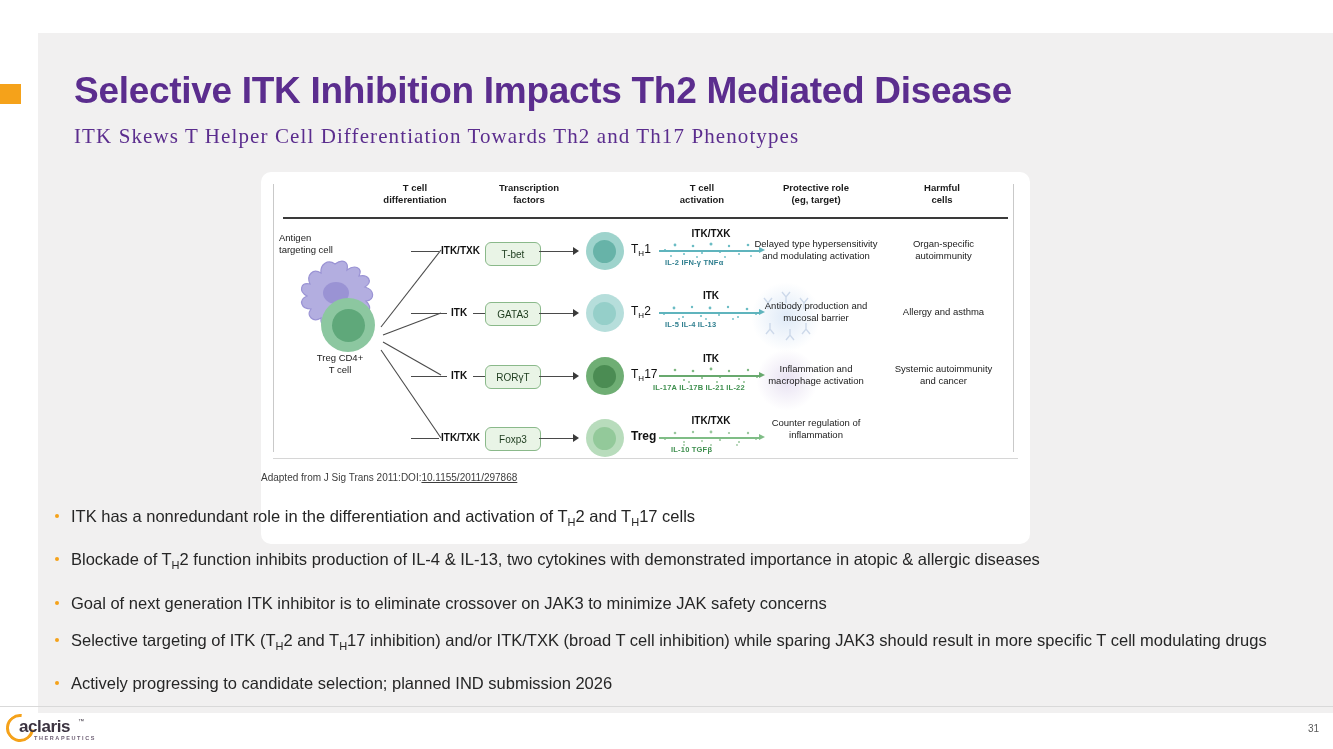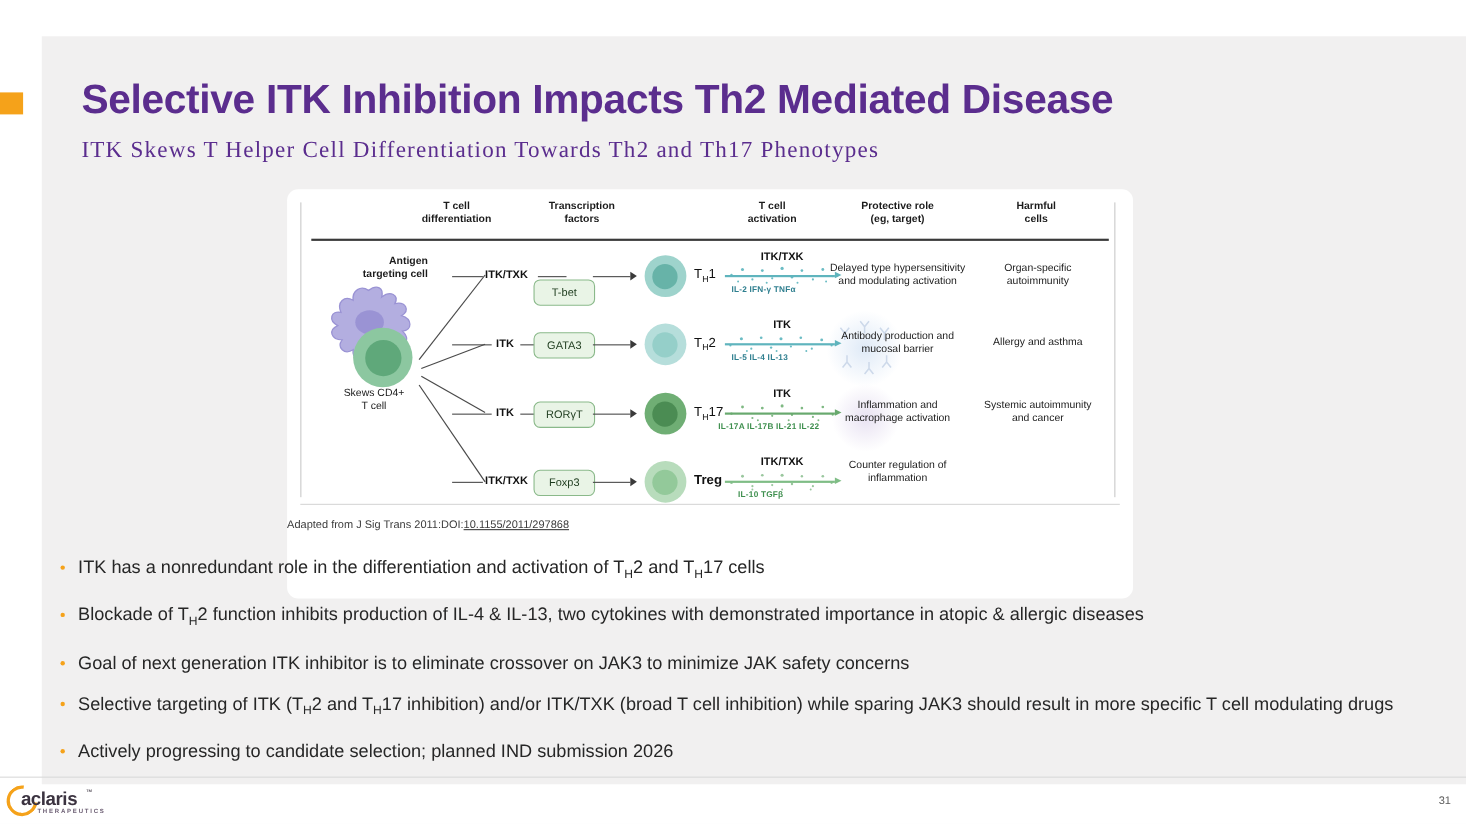--- a/index.html
+++ b/index.html
@@ -144,54 +144,54 @@
     </div>
     <div class="col-head" style="left:480px;width:150px;top:0;">
       <span>Protective role</span><br><span>(eg, target)</span>
     </div>
     <div class="col-head" style="left:611px;width:140px;top:0;">
       <span>Harmful</span><br><span>cells</span>
     </div>
   </div>
   <div id="header-rule"></div>
 
-  <div style="position:absolute;left:18px;top:60px;width:110px;text-align:right;font-size:9.5px;color:#1b1b1b;line-height:11.5px;font-weight:bold;">
+  <div style="position:absolute;left:18px;top:60px;width:110px;text-align:left;font-size:9.5px;color:#1b1b1b;line-height:11.5px;">
     <span>Antigen</span><br><span>targeting cell</span>
   </div>
 
   <svg style="position:absolute;left:26px;top:80px;" width="100" height="95" viewBox="0 0 100 95">
     <path d="M48 12 C56 6 62 10 60 18 C68 12 76 16 72 24 C82 22 86 30 78 35
              C88 38 88 48 79 49 C86 56 82 64 74 61 C76 70 68 75 62 69
              C60 78 50 79 47 71 C41 78 33 74 34 66 C26 71 19 64 24 57
              C14 57 11 48 20 44 C11 39 14 30 23 32 C19 23 26 16 34 21
              C33 12 41 7 48 12 Z" fill="#b3aee0" stroke="#9a93d4" stroke-width="1.2"></path>
     <ellipse cx="49" cy="41" rx="13" ry="11" fill="#9a93d4"></ellipse>
   </svg>
 
   <div style="position:absolute;left:60px;top:126px;">
     <div class="cell-outer" style="position:relative;width:54px;height:54px;background:#8cc7a0;"></div>
     <div class="cell-inner" style="width:33px;height:33px;left:11px;top:11px;background:#5fa87a;"></div>
   </div>
 
   <div style="position:absolute;left:24px;top:180px;width:110px;text-align:center;font-size:9.5px;color:#1b1b1b;line-height:11.5px;">
-    <span>Skews CD4+</span><br><span>T cell</span>
+    <span>Treg CD4+</span><br><span>T cell</span>
   </div>
 
   <svg style="position:absolute;left:100px;top:60px;" width="90" height="230" viewBox="0 0 90 230">
     <path d="M20 95 L80 18" stroke="#4a4a4a" stroke-width="1.1" fill="none"></path>
     <path d="M22 103 L80 81" stroke="#4a4a4a" stroke-width="1.1" fill="none"></path>
     <path d="M22 110 L80 143" stroke="#4a4a4a" stroke-width="1.1" fill="none"></path>
     <path d="M20 118 L80 206" stroke="#4a4a4a" stroke-width="1.1" fill="none"></path>
   </svg>
 
   <div class="row" style="top:58px;">
     <div class="lead-line" style="left:150px;top:21px;width:28px;"></div>
     <div class="inh-label" style="left:180px;top:15px;">ITK/TXK</div>
     <div class="lead-line" style="left:228px;top:21px;width:26px;"></div>
-    <div class="tf-box" style="left:224px;top:24px;">
+    <div class="tf-box" style="left:224px;top:12px;">
         <span>T-bet</span>
       </div>
     <div class="arrow-line" style="left:278px;top:21px;width:34px;"></div>
     <div class="arrow-head" style="left:312px;top:17px;"></div>
     <div style="position:absolute;left:325px;top:2px;">
       <div class="cell-outer" style="position:relative;background:#9ed3cc;"></div>
       <div class="cell-inner" style="background:#67b3a8;"></div>
     </div>
     <div class="cell-label" style="left:370px;top:12px;">
       <span>T</span><sub>H</sub><span>1</span>

